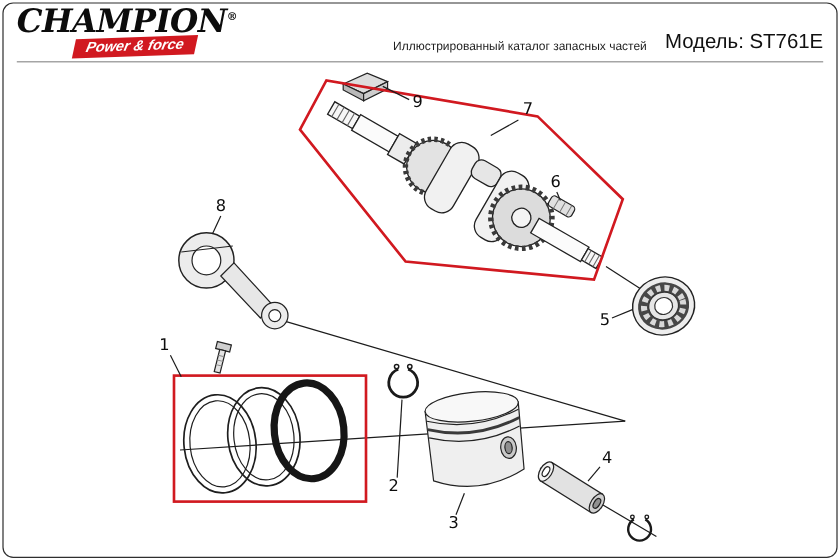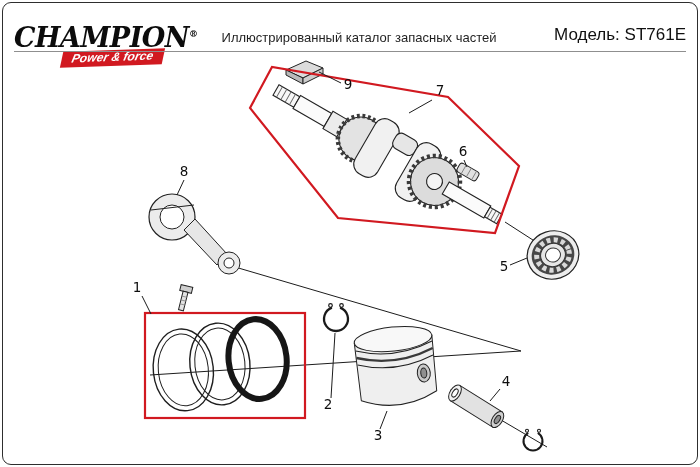--- a/index.html
+++ b/index.html
@@ -2,34 +2,34 @@
 <html><head>
 <meta charset="utf-8">
 <style>
   html,body{margin:0;padding:0;}
   body{
     width:700px;height:467px;position:relative;overflow:hidden;
     background:#ffffff;font-family:"Liberation Sans",sans-serif;
   }
   .page-border{position:absolute;inset:2px;border:1.6px solid #2e2e2e;border-radius:9px;pointer-events:none;}
   .header{position:absolute;top:4px;left:14px;right:14px;height:46px;}
-  .logo{position:absolute;left:0;top:1px;width:180px;height:44px;margin-top:19px;}
+  .logo{position:absolute;left:0;top:1px;width:180px;height:44px;}
   .brand{
     font-family:"DejaVu Serif",serif;font-weight:bold;font-style:italic;
     font-size:27px;line-height:1;color:#0c0c0c;letter-spacing:-0.5px;white-space:nowrap;
   }
   .reg{font-size:9px;vertical-align:super;font-style:normal;}
   .tagline{
     position:absolute;left:48px;top:26px;background:#d11920;color:#ffffff;
     font-style:italic;font-weight:bold;font-size:12px;line-height:15px;
     padding:0 10px 1px;transform:skewX(-14deg) rotate(-2deg);white-space:nowrap;
   }
   .title{
-    position:absolute;left:165px;width:360px;bottom:5px;text-align:center;
-    font-size:13px;color:#1f1f1f;
+    position:absolute;left:165px;width:360px;bottom:5px;text-align:right;
+    font-size:10px;color:#1f1f1f;
   }
   .model{position:absolute;right:0;bottom:5px;font-size:17px;color:#101010;}
   .rule{position:absolute;top:51px;left:14px;width:672px;border-top:1px solid #8f8f8f;}
   .diagram{position:absolute;top:52px;left:0;}
   svg text{font-family:"DejaVu Sans",sans-serif;}
 </style>
 </head>
 <body>
 
 <div class="page-border"></div>

